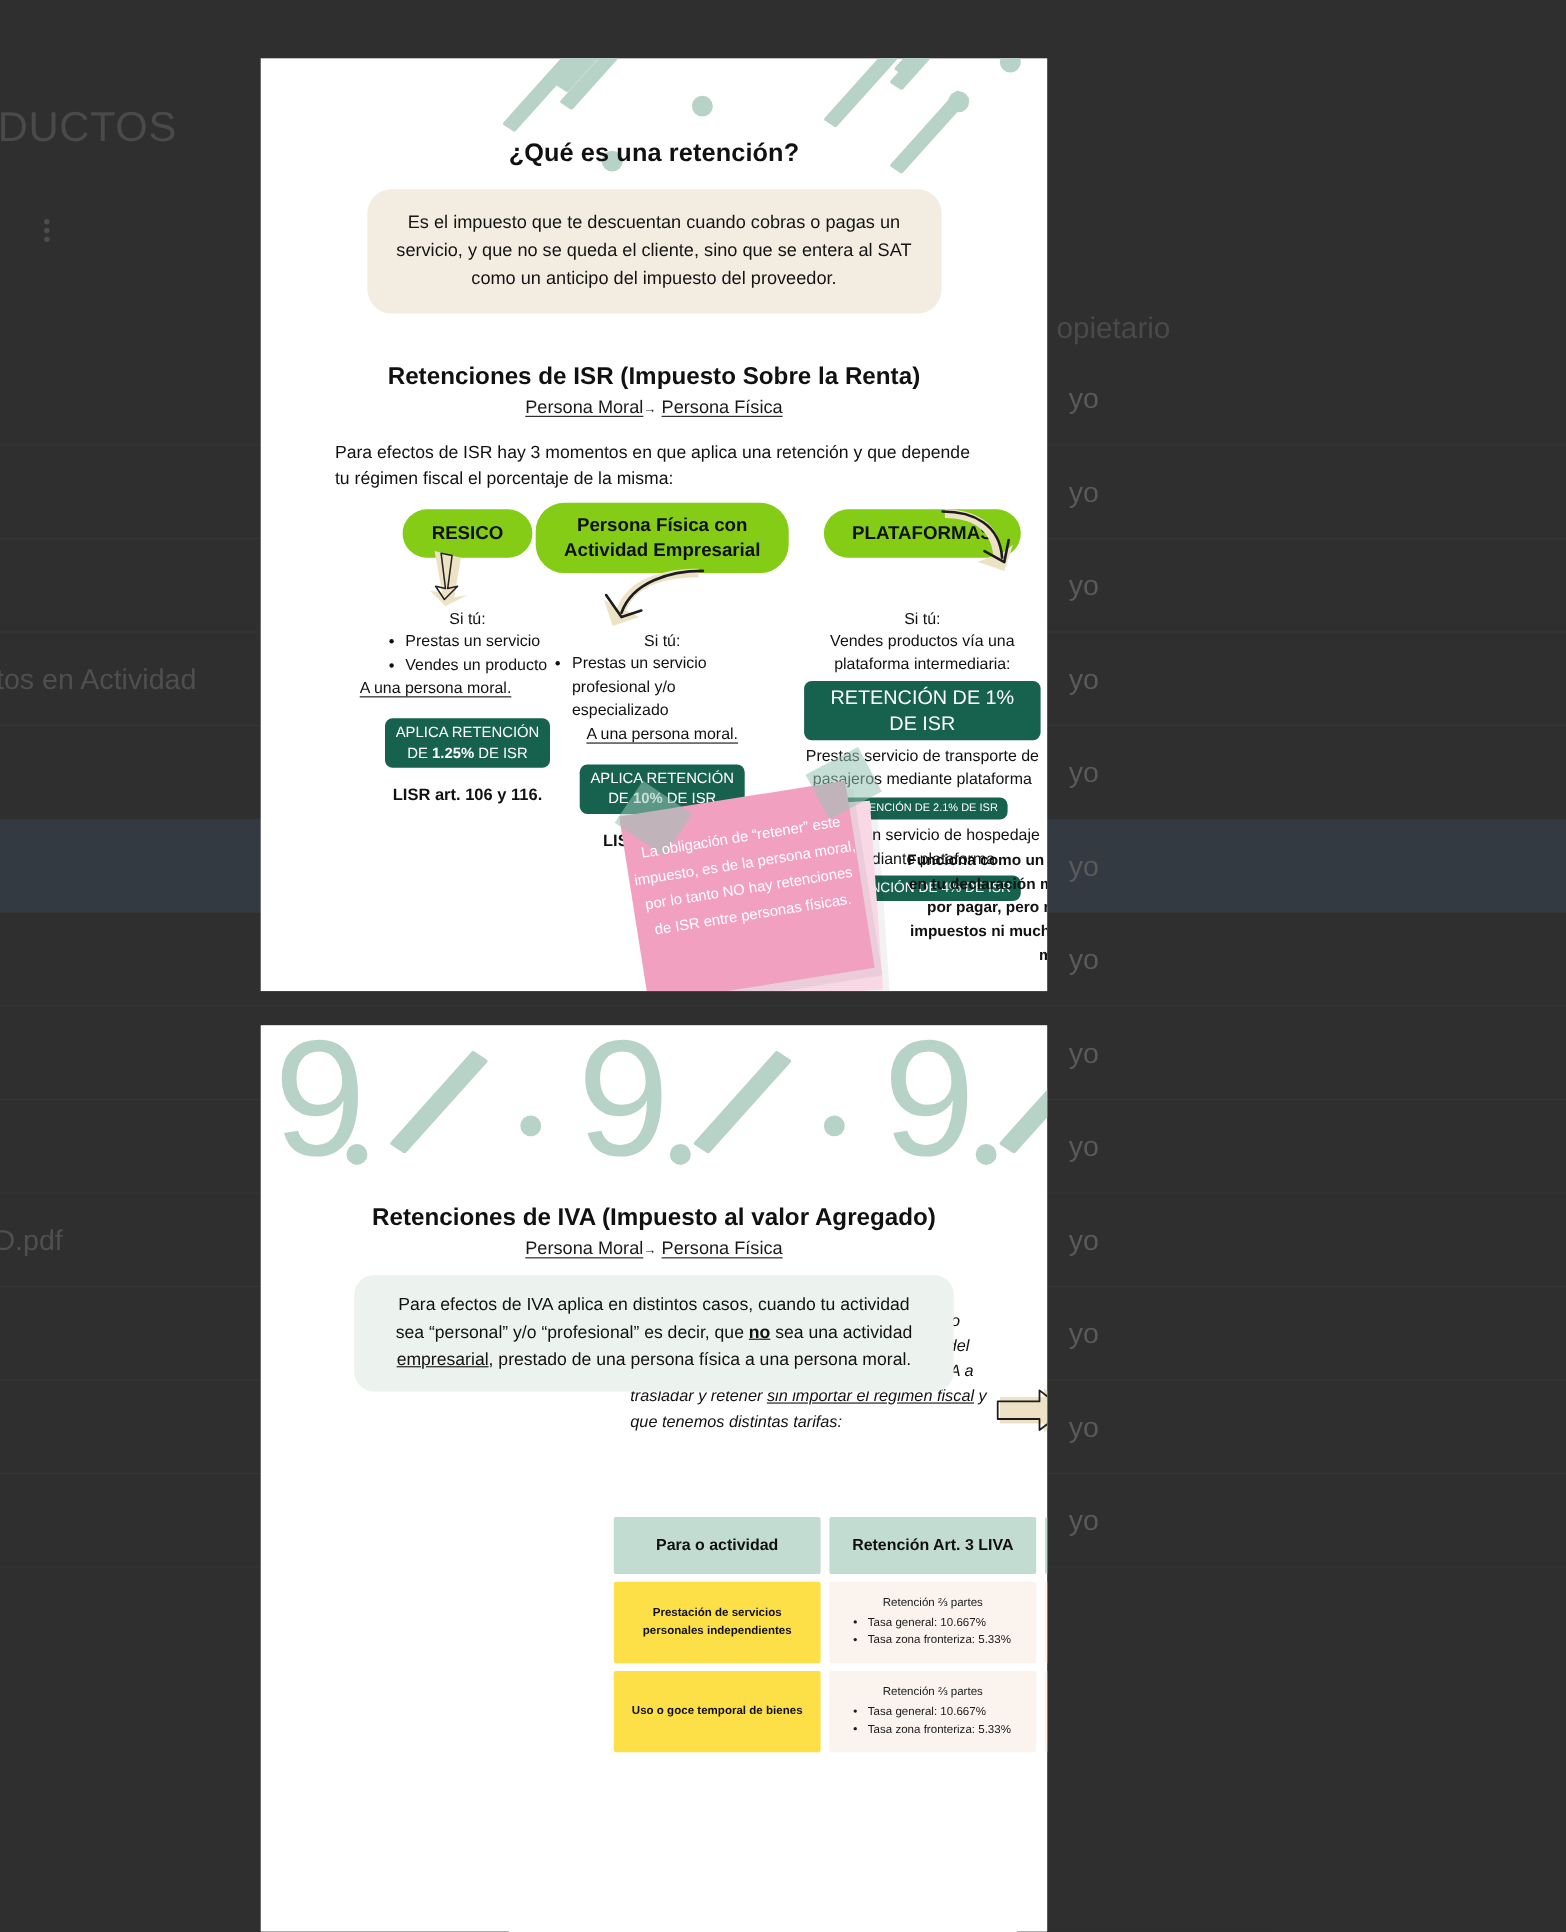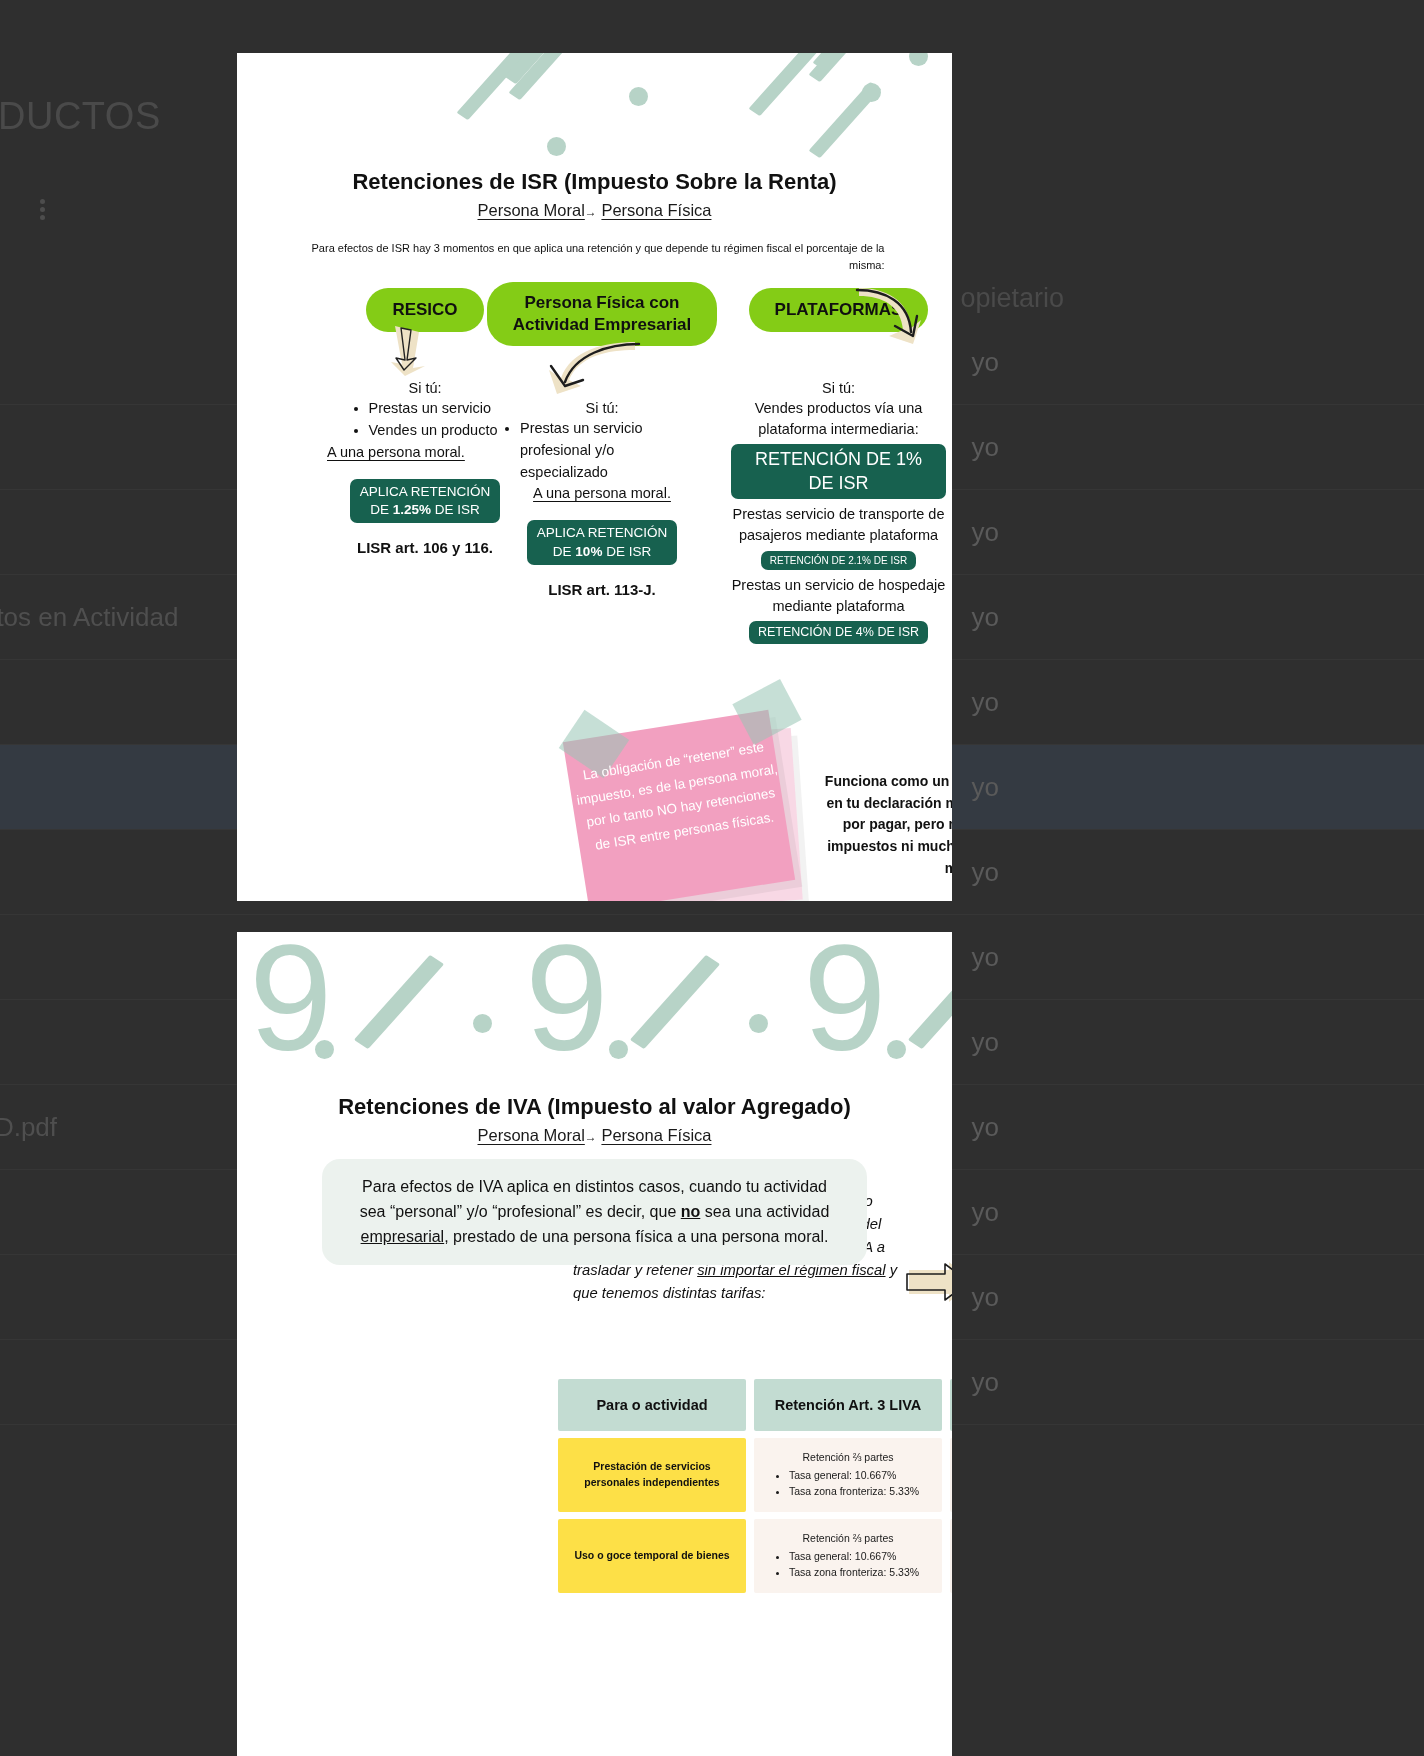--- a/index.html
+++ b/index.html
@@ -64,21 +64,21 @@
     font-size: 16.5px; line-height: 1.55; color: #141414;
   }
   h2.sec-title {
     text-align:center; font-size: 22px; font-weight: bold; color:#111;
   }
   .sec-sub {
     text-align:center; font-size:16.5px; color:#1a1a1a; margin-top:6px;
   }
   .sec-sub u { text-decoration: underline; text-underline-offset: 3px; }
   .intro {
-    text-align:right; font-size:11px; line-height:1.5; color:#111;
+    text-align:left; font-size:16px; line-height:1.5; color:#111;
     width: 580px; margin: 20px auto 15px;
   }
 
   
   .cols { position: relative; height: 270px; margin-top: 12px; }
   .col { position: absolute; text-align: center; }
   .pill {
     background: #84cc16; border-radius: 26px; display:inline-block;
     padding: 11px 26px; font-size: 17px; font-weight: bold; color:#101010;
     line-height: 1.3;
@@ -240,20 +240,22 @@
   <div class="deco deco-slash" style="left:300px;top:-30px;"></div>
   <div class="deco deco-dot" style="left:392px;top:34px;"></div>
   <div class="deco deco-slash" style="left:540px;top:-14px;"></div>
   <div class="deco deco-dot" style="left:625px;top:30px;"></div>
   <div class="deco deco-slash" style="left:600px;top:-48px;"></div>
   <div class="deco deco-slash" style="left:604px;top:-60px;"></div>
   <div class="deco deco-dot" style="left:672px;top:-6px;"></div>
   <div class="deco deco-slash" style="left:600px;top:28px;"></div>
 
   <div class="pg" style="padding-top:72px;">
+    <h1 class="doc-title">¿Qué es una retención?</h1>
+    <div class="callout">Es el impuesto que te descuentan cuando cobras o pagas un servicio, y que no se queda el cliente, sino que se entera al SAT como un anticipo del impuesto del proveedor.</div>
 
     <h2 class="sec-title" style="margin-top:44px;">Retenciones de ISR (Impuesto Sobre la Renta)</h2>
     <div class="sec-sub">
       <u>Persona Moral</u><span style="font-size:12px;">→</span> <u>Persona Física</u>
     </div>
     <div class="intro">Para efectos de ISR hay 3 momentos en que aplica una retención y que depende tu régimen fiscal el porcentaje de la misma:</div>
   </div>
 
   <div class="cols">
 

